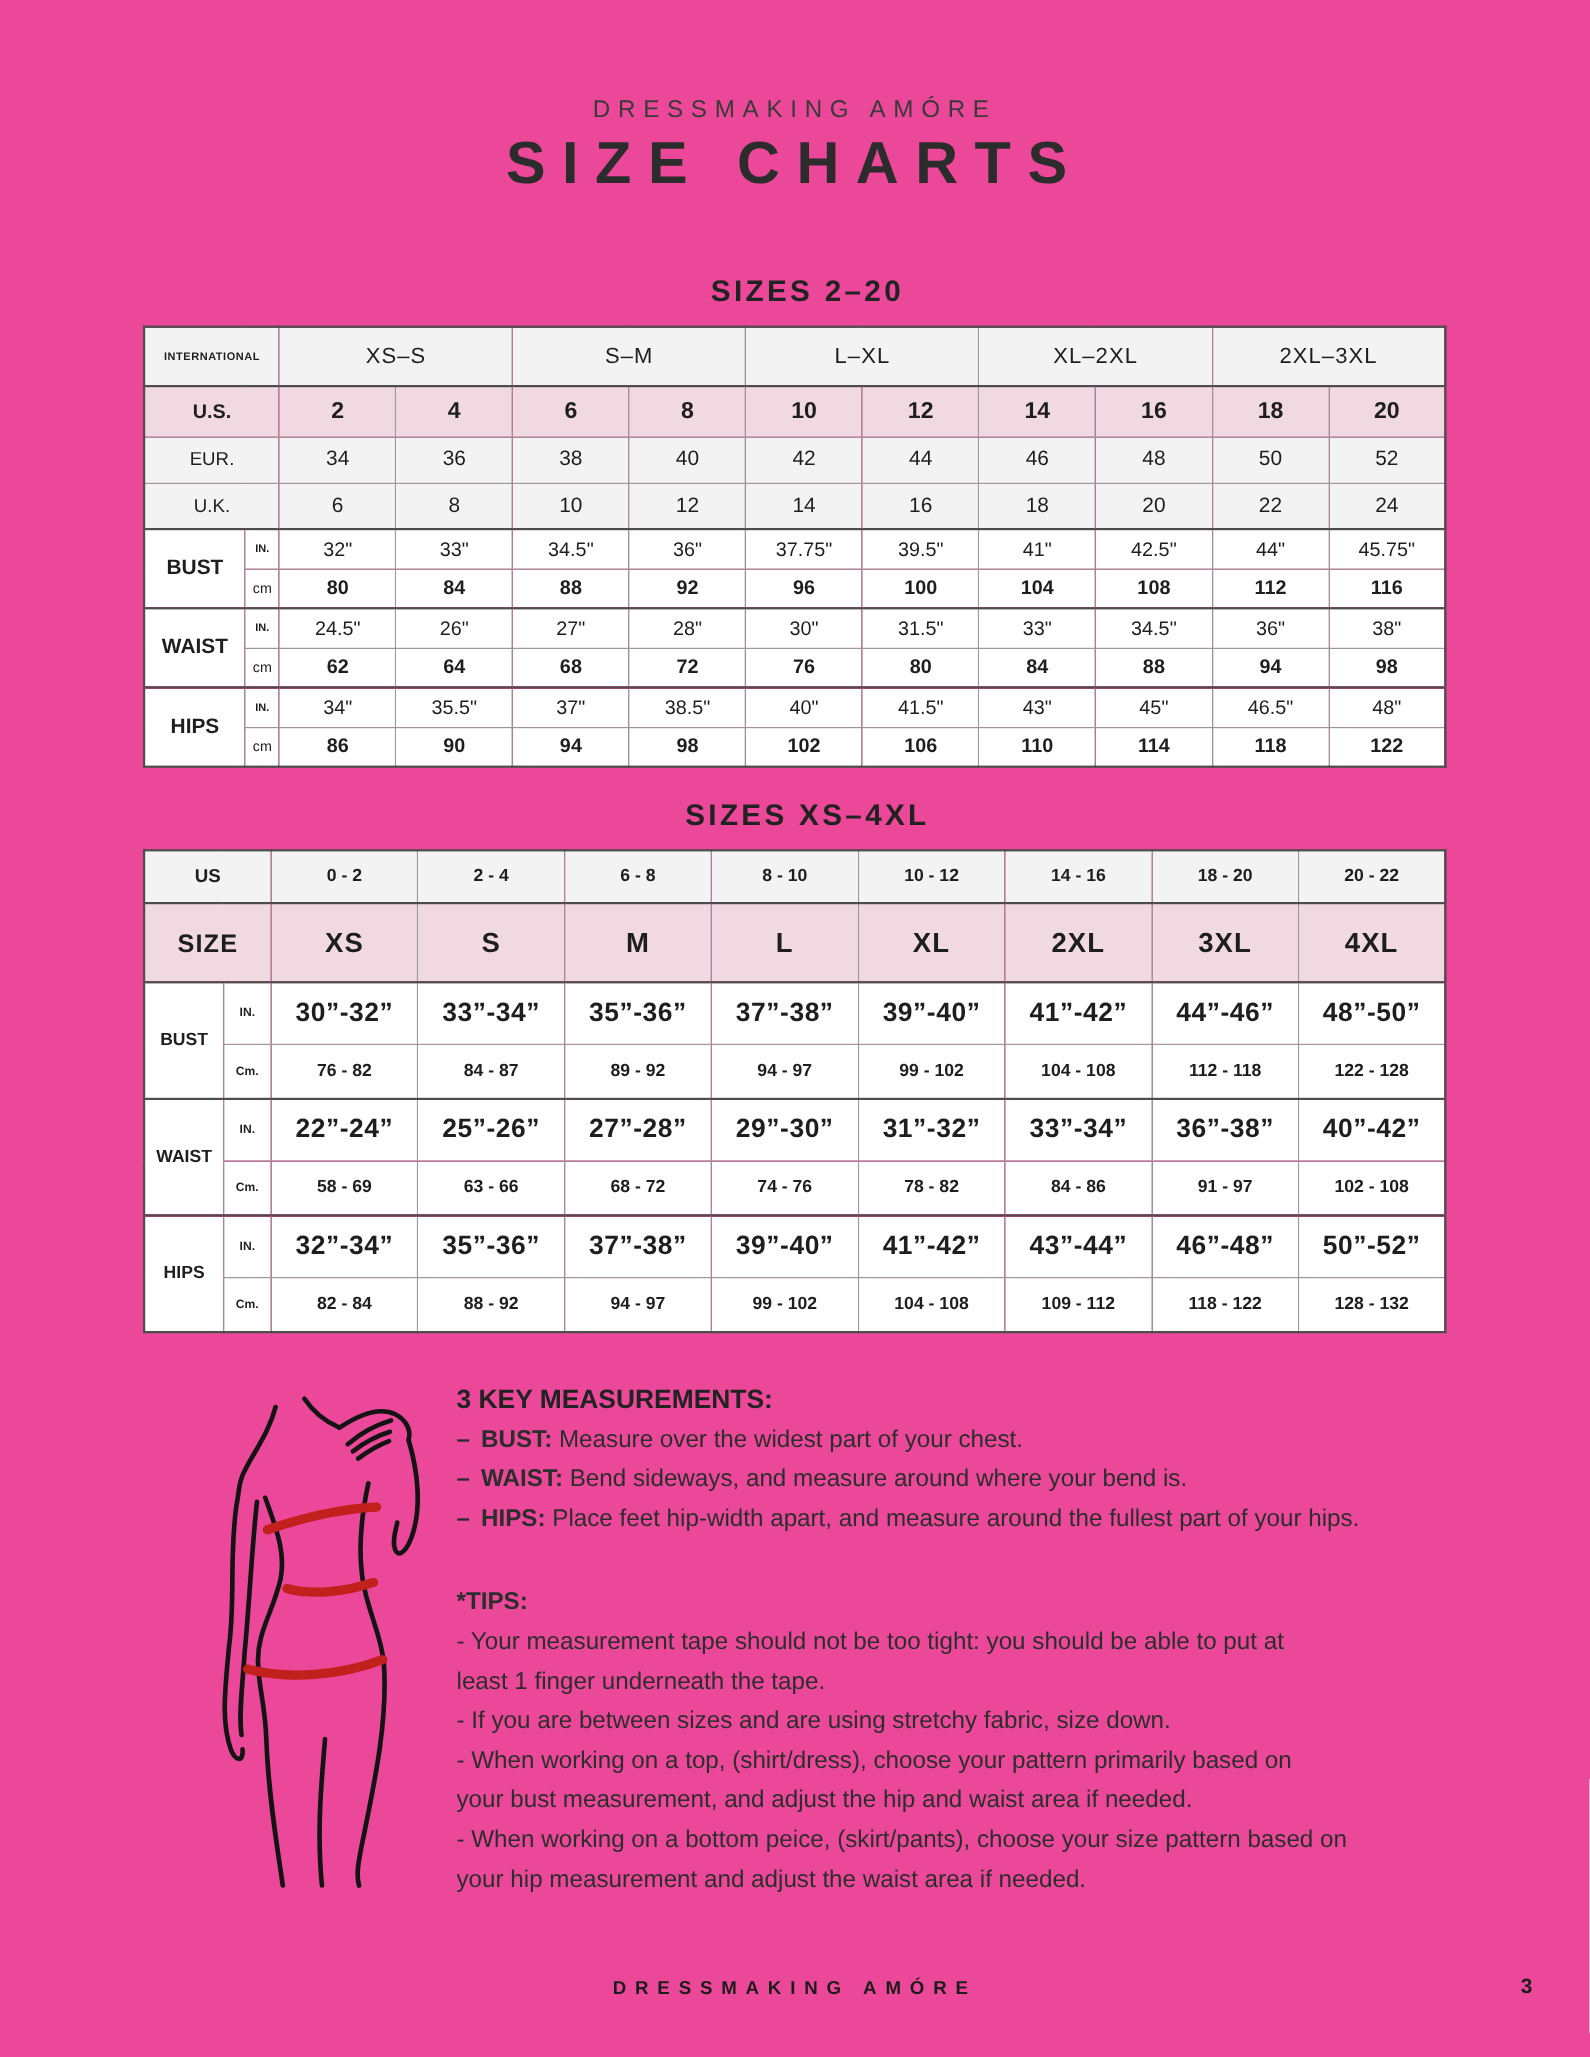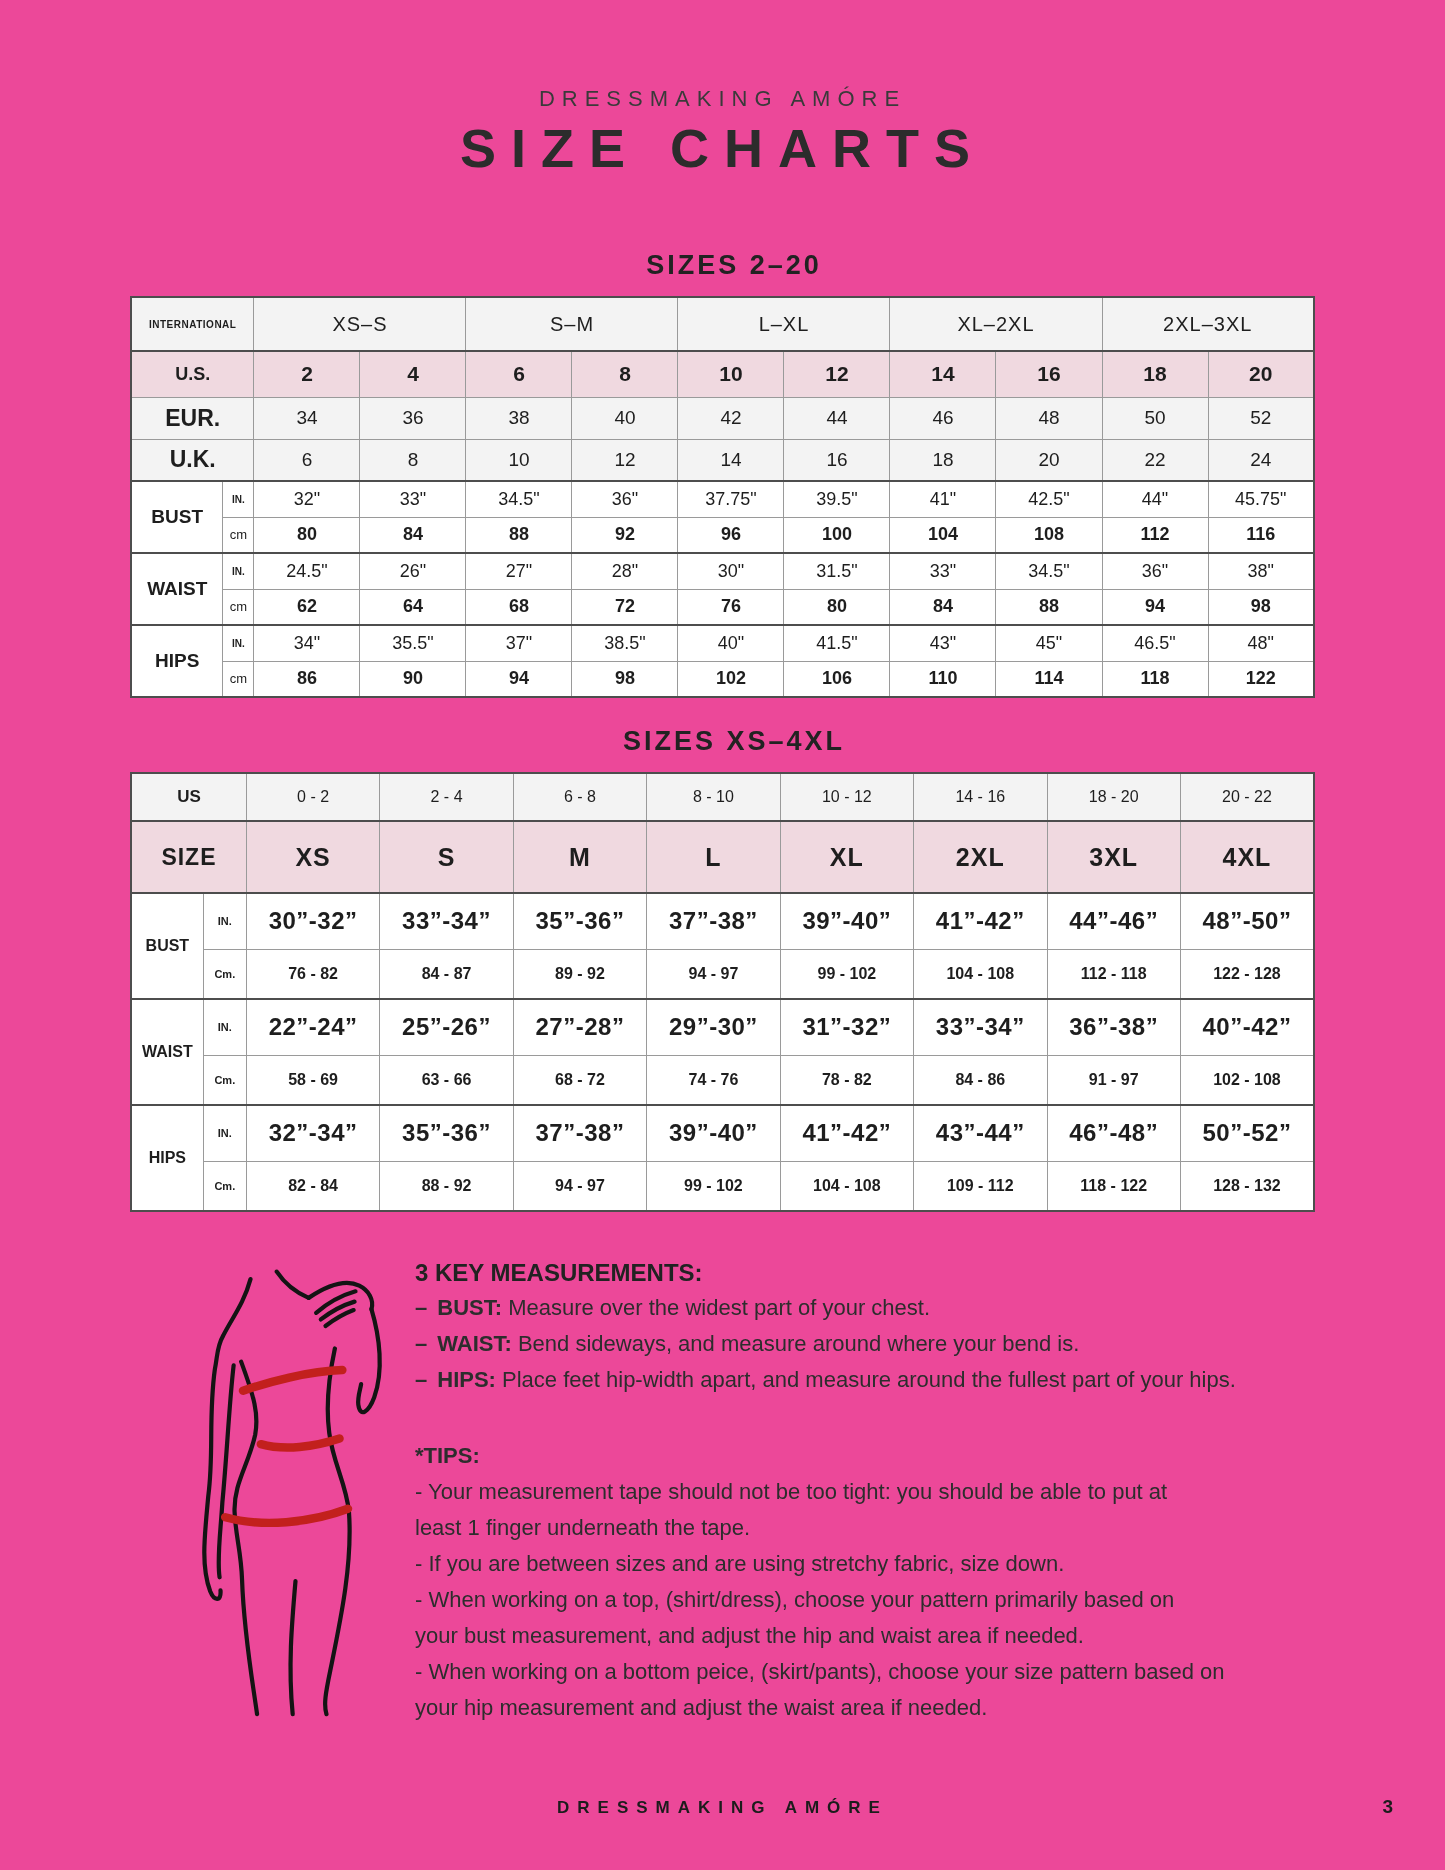--- a/index.html
+++ b/index.html
@@ -28,34 +28,34 @@
   .white { background:#ffffff; }
   
   .t1 tr.r-int  { height:54px; }
   .t1 tr.r-us   { height:46px; }
   .t1 tr.r-eur, .t1 tr.r-uk { height:42px; }
   .t1 tr.r-m    { height:36px; }
   .t1 .corner   { font-size:10px; font-weight:bold; letter-spacing:0.5px; }
   .t1 .group    { font-size:20px; font-weight:normal; letter-spacing:1px; }
   .t1 .lab-us   { font-size:18px; font-weight:bold; }
   .t1 .v-us     { font-size:21px; font-weight:bold; }
-  .t1 .lab-sm   { font-size:23px; font-weight:bold; }
+  .t1 .lab-sm   { font-size:17px; font-weight:normal; }
   .t1 .v-reg    { font-size:19px; font-weight:normal; }
   .t1 .mlabel   { font-size:19px; font-weight:bold; }
   .t1 .unit-in  { font-size:10px; font-weight:bold; }
   .t1 .unit-cm  { font-size:13px; font-weight:normal; }
   .t1 .vin      { font-size:18px; font-weight:normal; }
   .t1 .vcm      { font-size:18px; font-weight:bold; }
   
   .t2 tr.r-us   { height:48px; }
   .t2 tr.r-size { height:72px; }
   .t2 tr.r-in   { height:56px; }
   .t2 tr.r-cm   { height:50px; }
   .t2 .lab-us   { font-size:17px; font-weight:bold; }
-  .t2 .v-us     { font-size:16px; font-weight:normal;text-align:center; }
+  .t2 .v-us     { font-size:16px; font-weight:bold;text-align:center; }
   .t2 .lab-size { font-size:23px; font-weight:bold; letter-spacing:1px; }
   .t2 .v-size   { font-size:25px; font-weight:bold; letter-spacing:1px; }
   .t2 .mlabel   { font-size:16px; font-weight:bold; }
   .t2 .unit     { font-size:11px; font-weight:bold; }
   .t2 .vin      { font-size:24px; font-weight:bold; letter-spacing:0.5px; }
   .t2 .vcm      { font-size:16px; font-weight:bold; }
   
   .bottom { display:flex; align-items:flex-start; margin:44px 0 0 168px; }
   .figure-wrap { width:225px; flex:0 0 auto; }
   .meas-text { margin-left:22px; width:1010px; color:#2d2d2d; }

